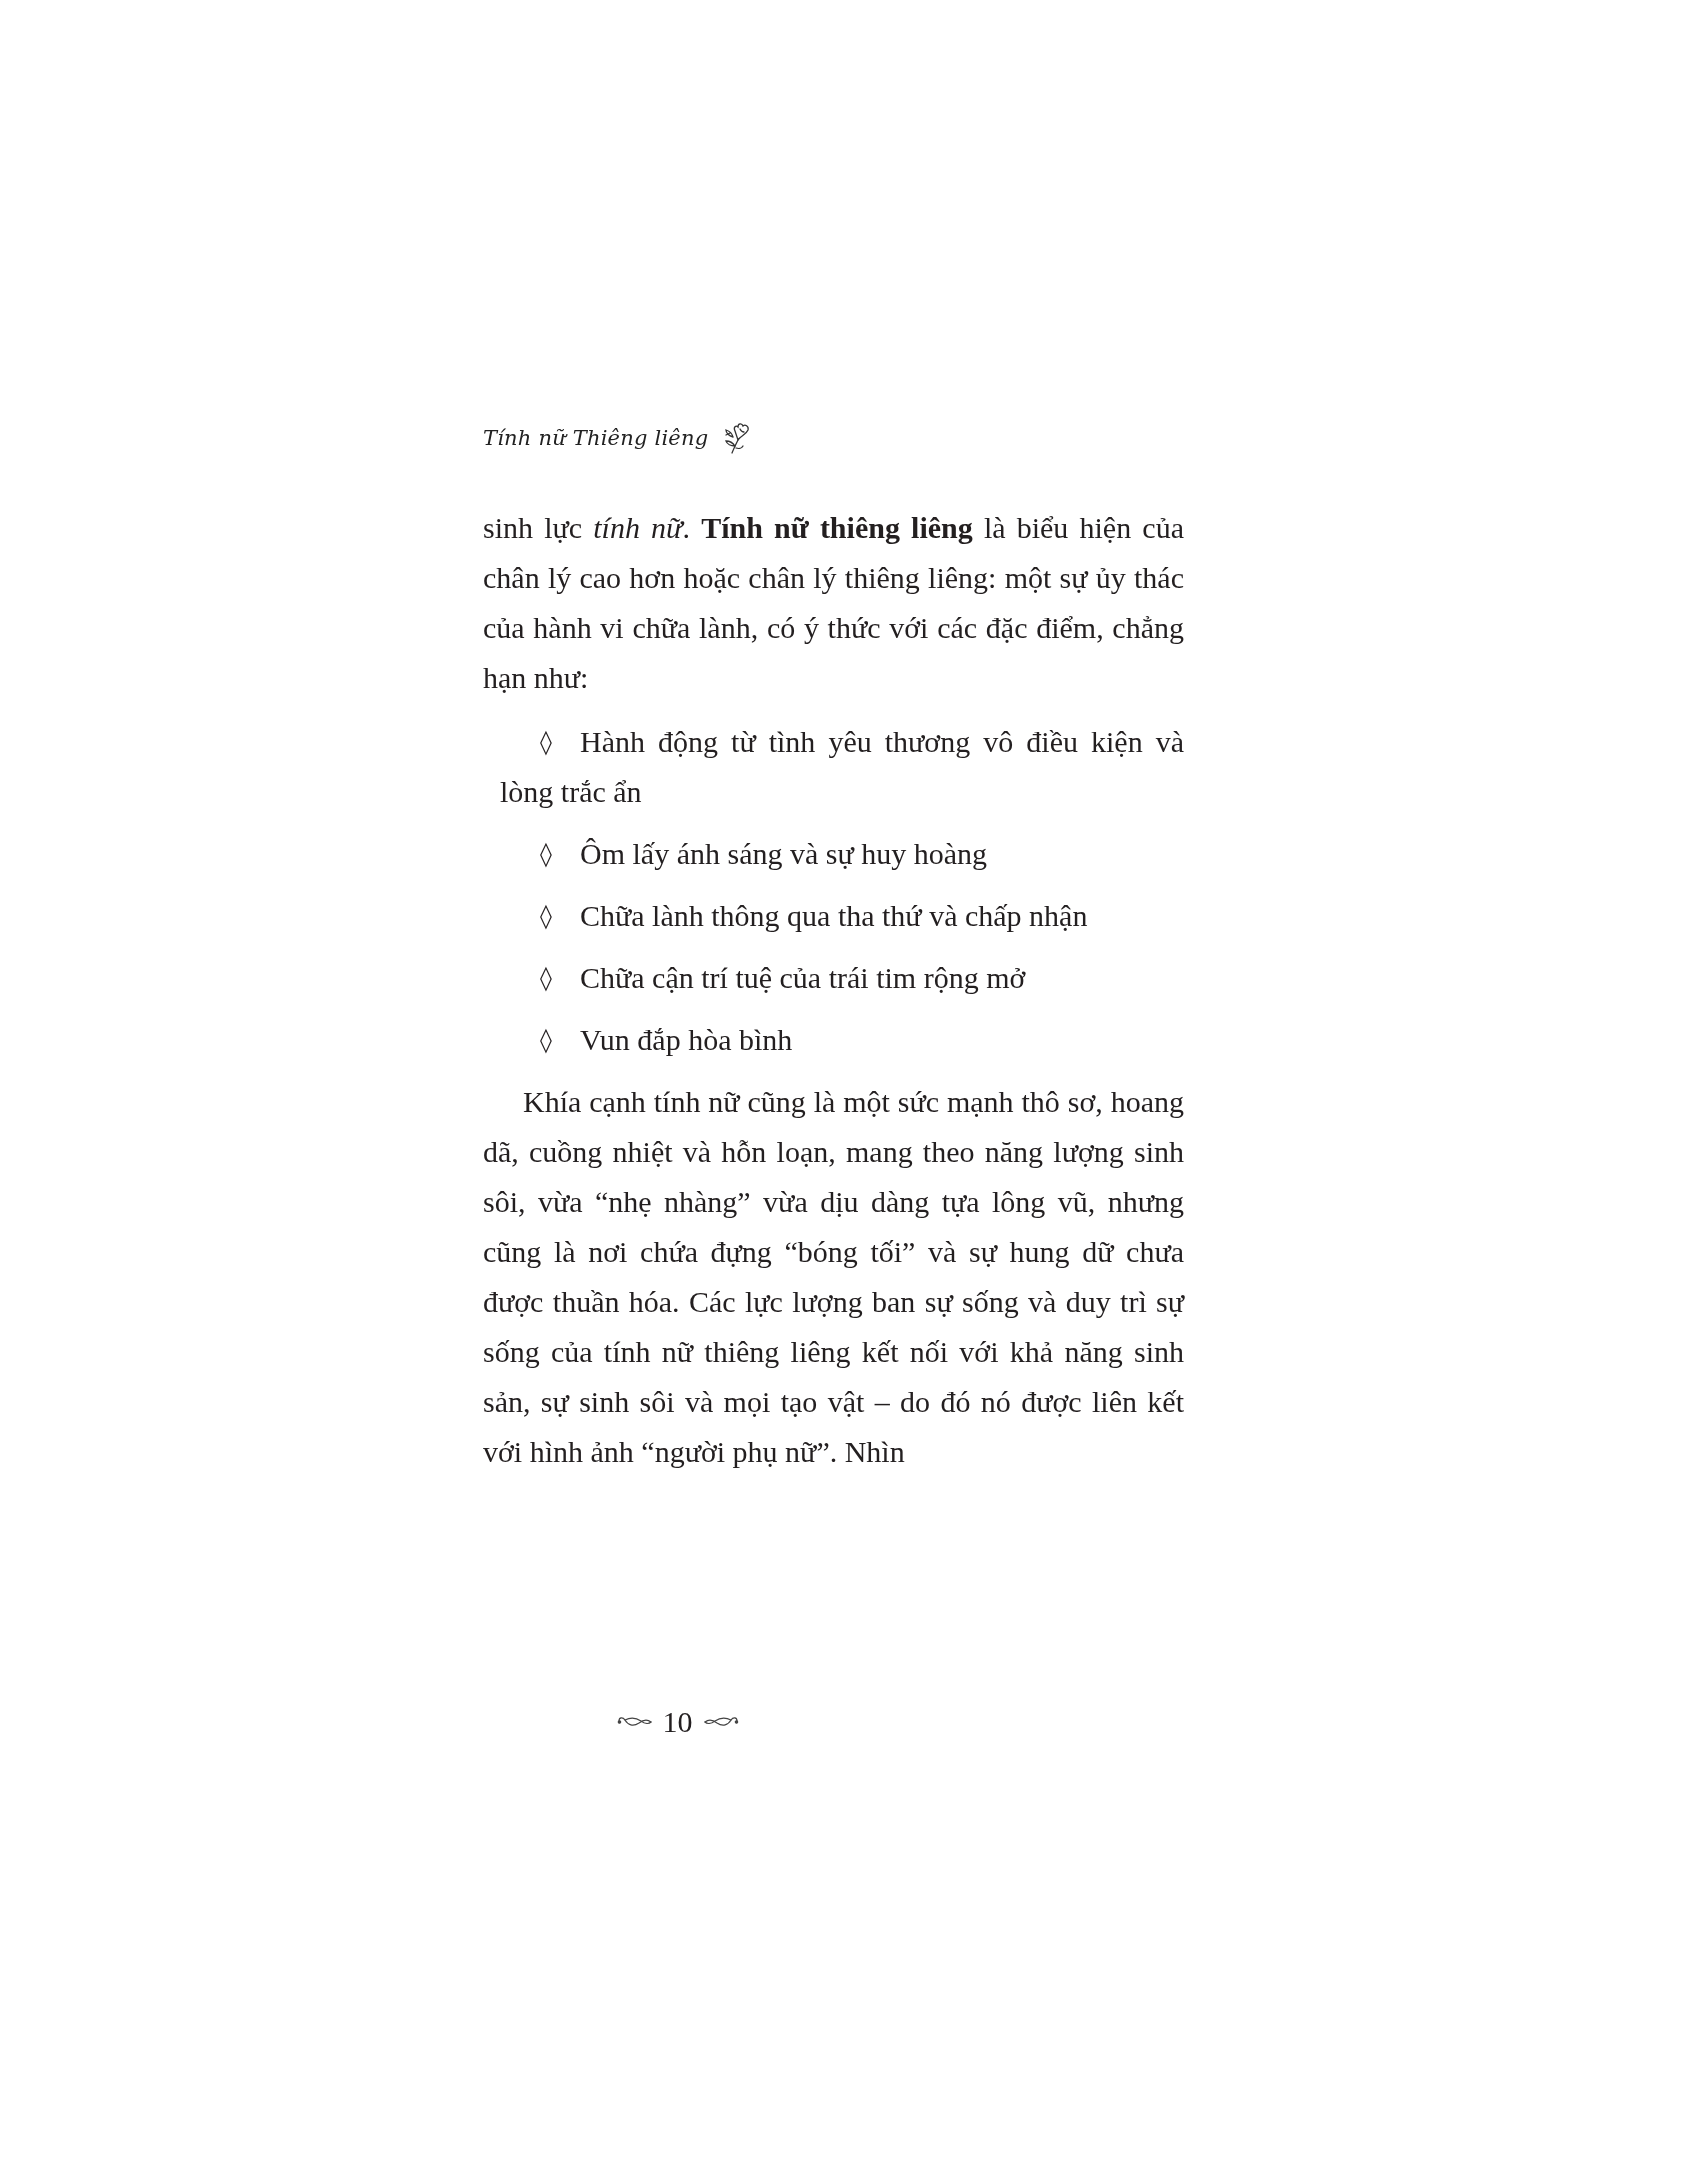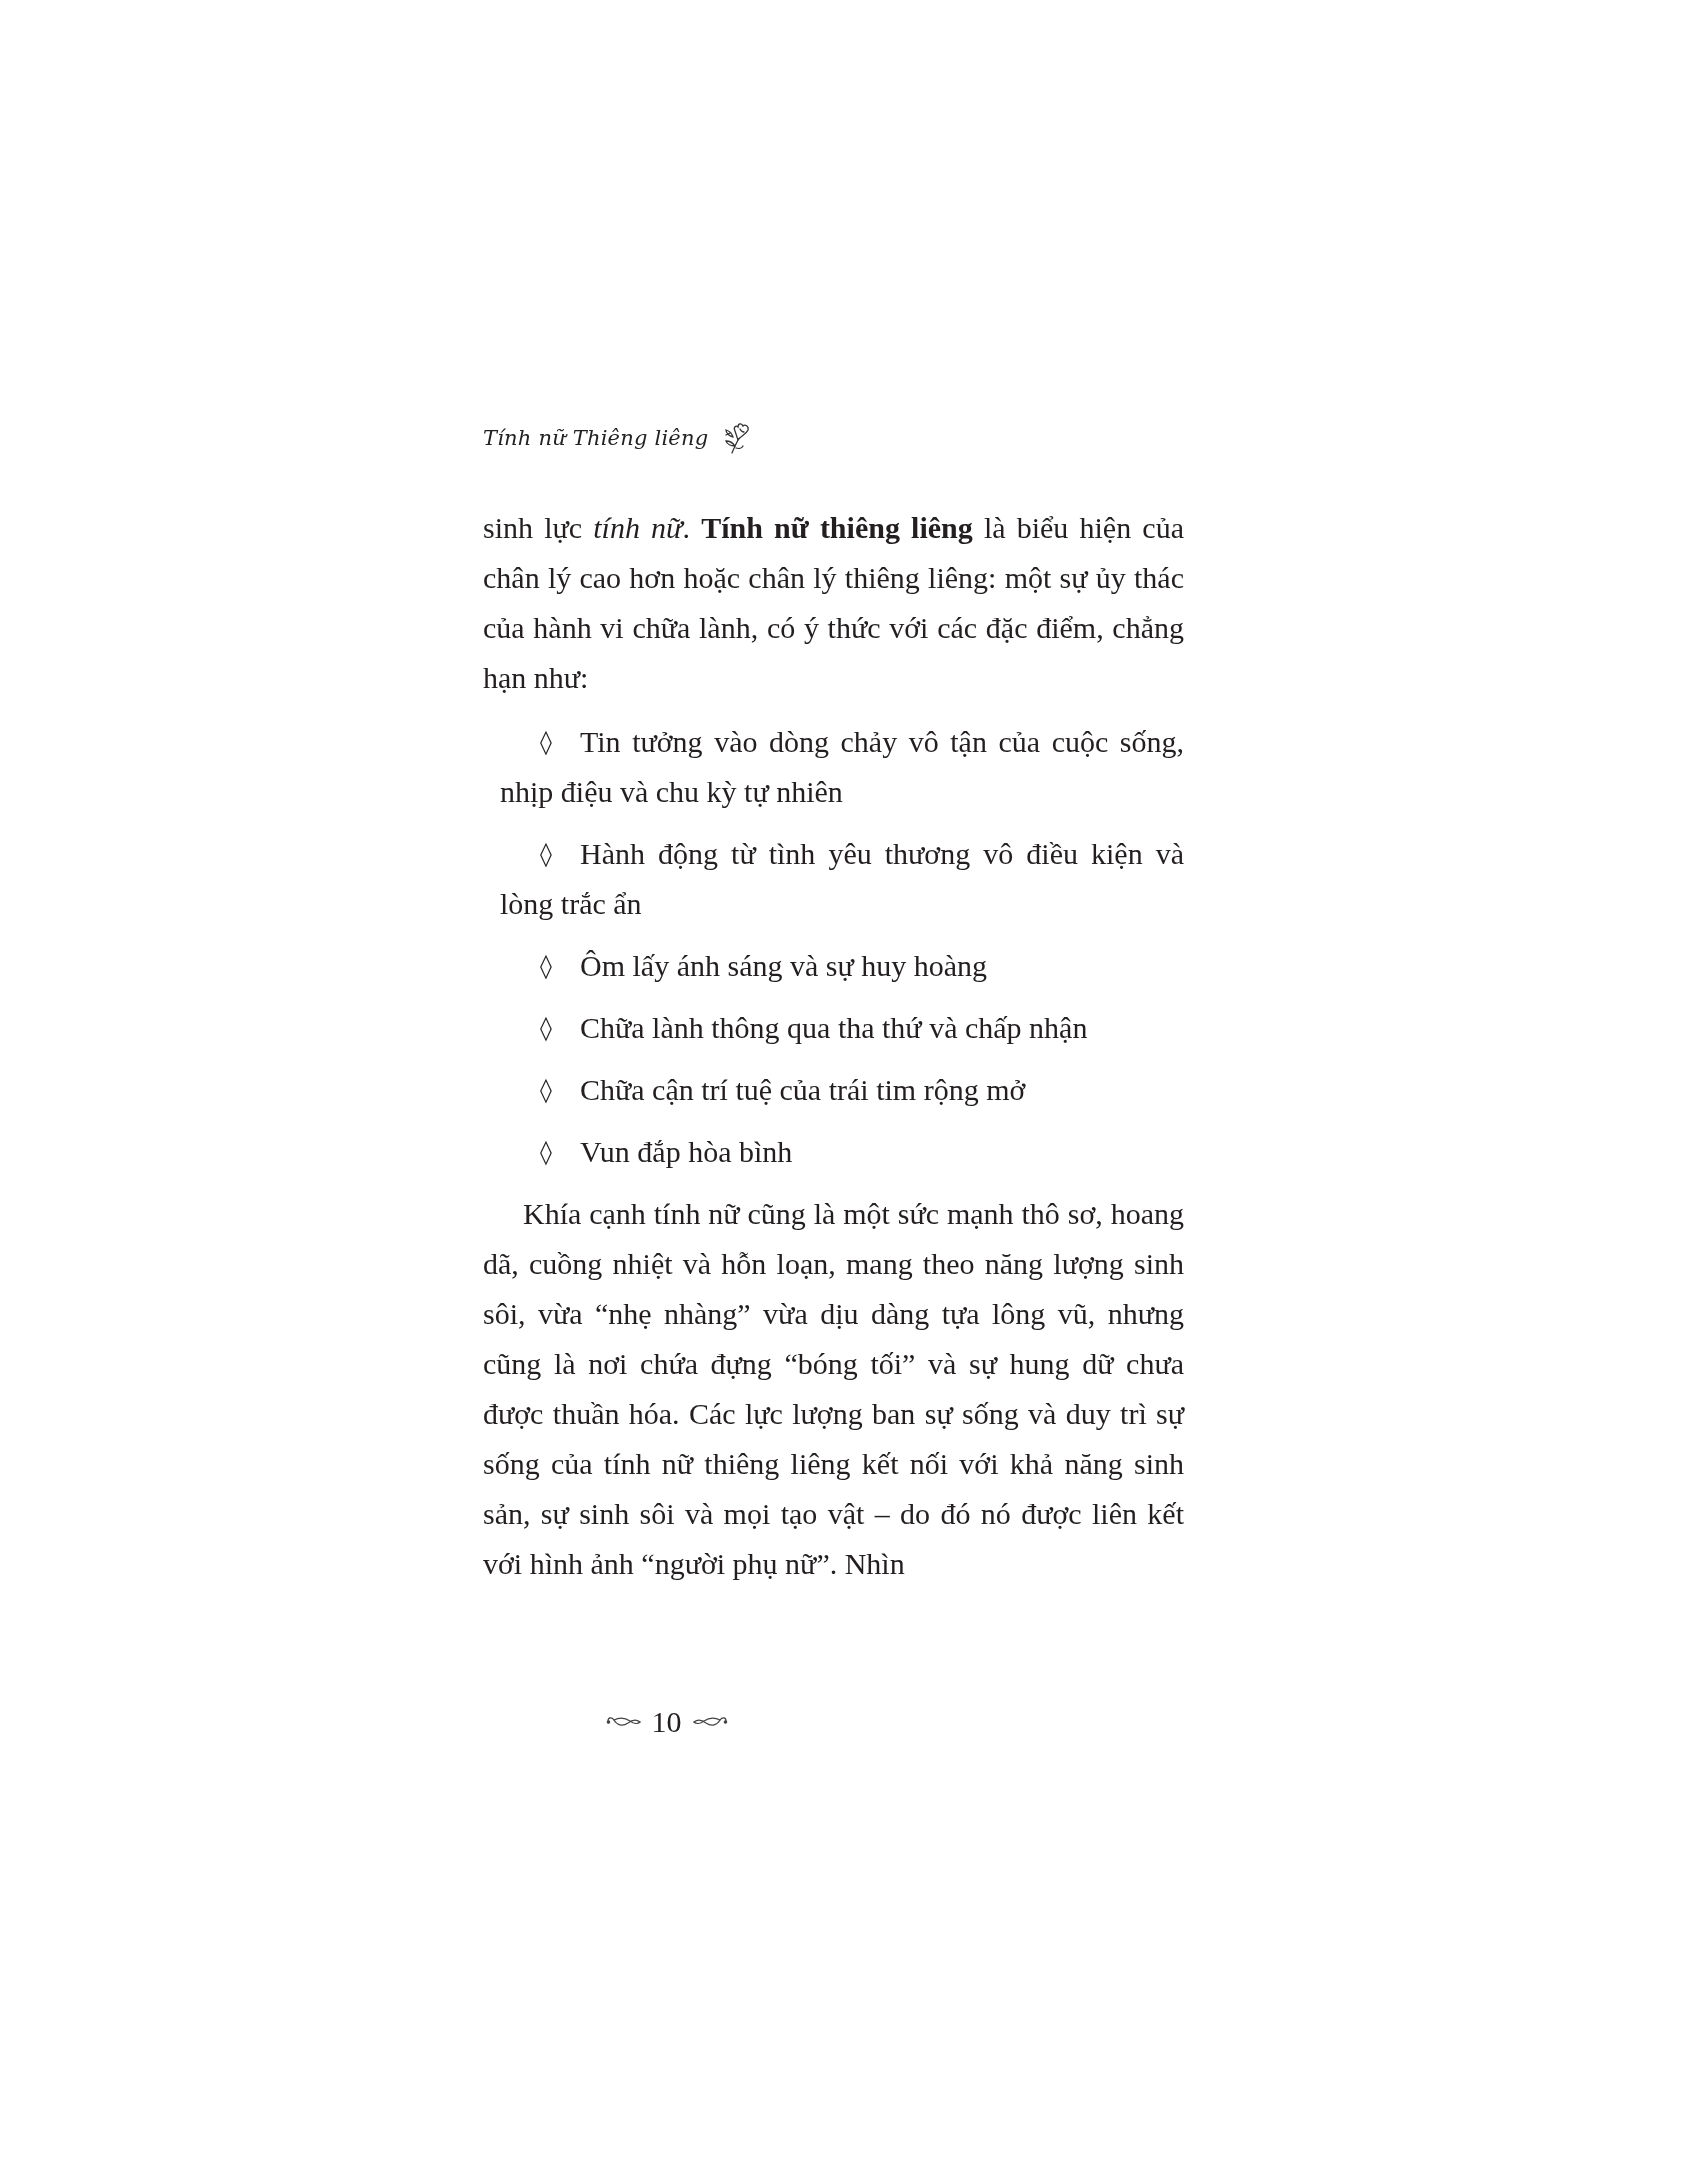--- a/index.html
+++ b/index.html
@@ -76,20 +76,21 @@
     }
     .page-footer {
       position: absolute;
       left: 0;
       width: 1333px;
       top: 1705px;
       display: flex;
       justify-content: center;
       align-items: center;
       gap: 10px;
+      padding-left: 11px;
     }
     .page-number {
       font-size: 30px;
       color: #231f20;
     }
     .swash {
       width: 36px;
       height: 16px;
       display: inline-block;
     }
@@ -109,21 +110,20 @@
       <path d="M12 13 L8 15"></path>
       <path d="M18 28 C21 29 24 28 25 26"></path>
     </svg>
   </span>
 </header>
 
 <main class="text-block">
   <p class="para"><span>sinh lực </span><i>tính nữ</i><span>. </span><b>Tính nữ thiêng liêng</b><span> là biểu hiện của chân lý cao hơn hoặc chân lý thiêng liêng: một sự ủy thác của hành vi chữa lành, có ý thức với các đặc điểm, chẳng hạn như:</span></p>
 
   <ul class="list">
-    <li class="list-item"><span class="bullet">◊</span><span>Tin tưởng vào dòng chảy vô tận của cuộc sống, nhịp điệu và chu kỳ tự nhiên</span></li>
     <li class="list-item"><span class="bullet">◊</span><span>Hành động từ tình yêu thương vô điều kiện và lòng trắc ẩn</span></li>
     <li class="list-item"><span class="bullet">◊</span><span>Ôm lấy ánh sáng và sự huy hoàng</span></li>
     <li class="list-item"><span class="bullet">◊</span><span>Chữa lành thông qua tha thứ và chấp nhận</span></li>
     <li class="list-item"><span class="bullet">◊</span><span>Chữa cận trí tuệ của trái tim rộng mở</span></li>
     <li class="list-item"><span class="bullet">◊</span><span>Vun đắp hòa bình</span></li>
   </ul>
 
   <p class="para indent">Khía cạnh tính nữ cũng là một sức mạnh thô sơ, hoang dã, cuồng nhiệt và hỗn loạn, mang theo năng lượng sinh sôi, vừa “nhẹ nhàng” vừa dịu dàng tựa lông vũ, nhưng cũng là nơi chứa đựng “bóng tối” và sự hung dữ chưa được thuần hóa. Các lực lượng ban sự sống và duy trì sự sống của tính nữ thiêng liêng kết nối với khả năng sinh sản, sự sinh sôi và mọi tạo vật – do đó nó được liên kết với hình ảnh “người phụ nữ”. Nhìn</p>
 </main>
 

